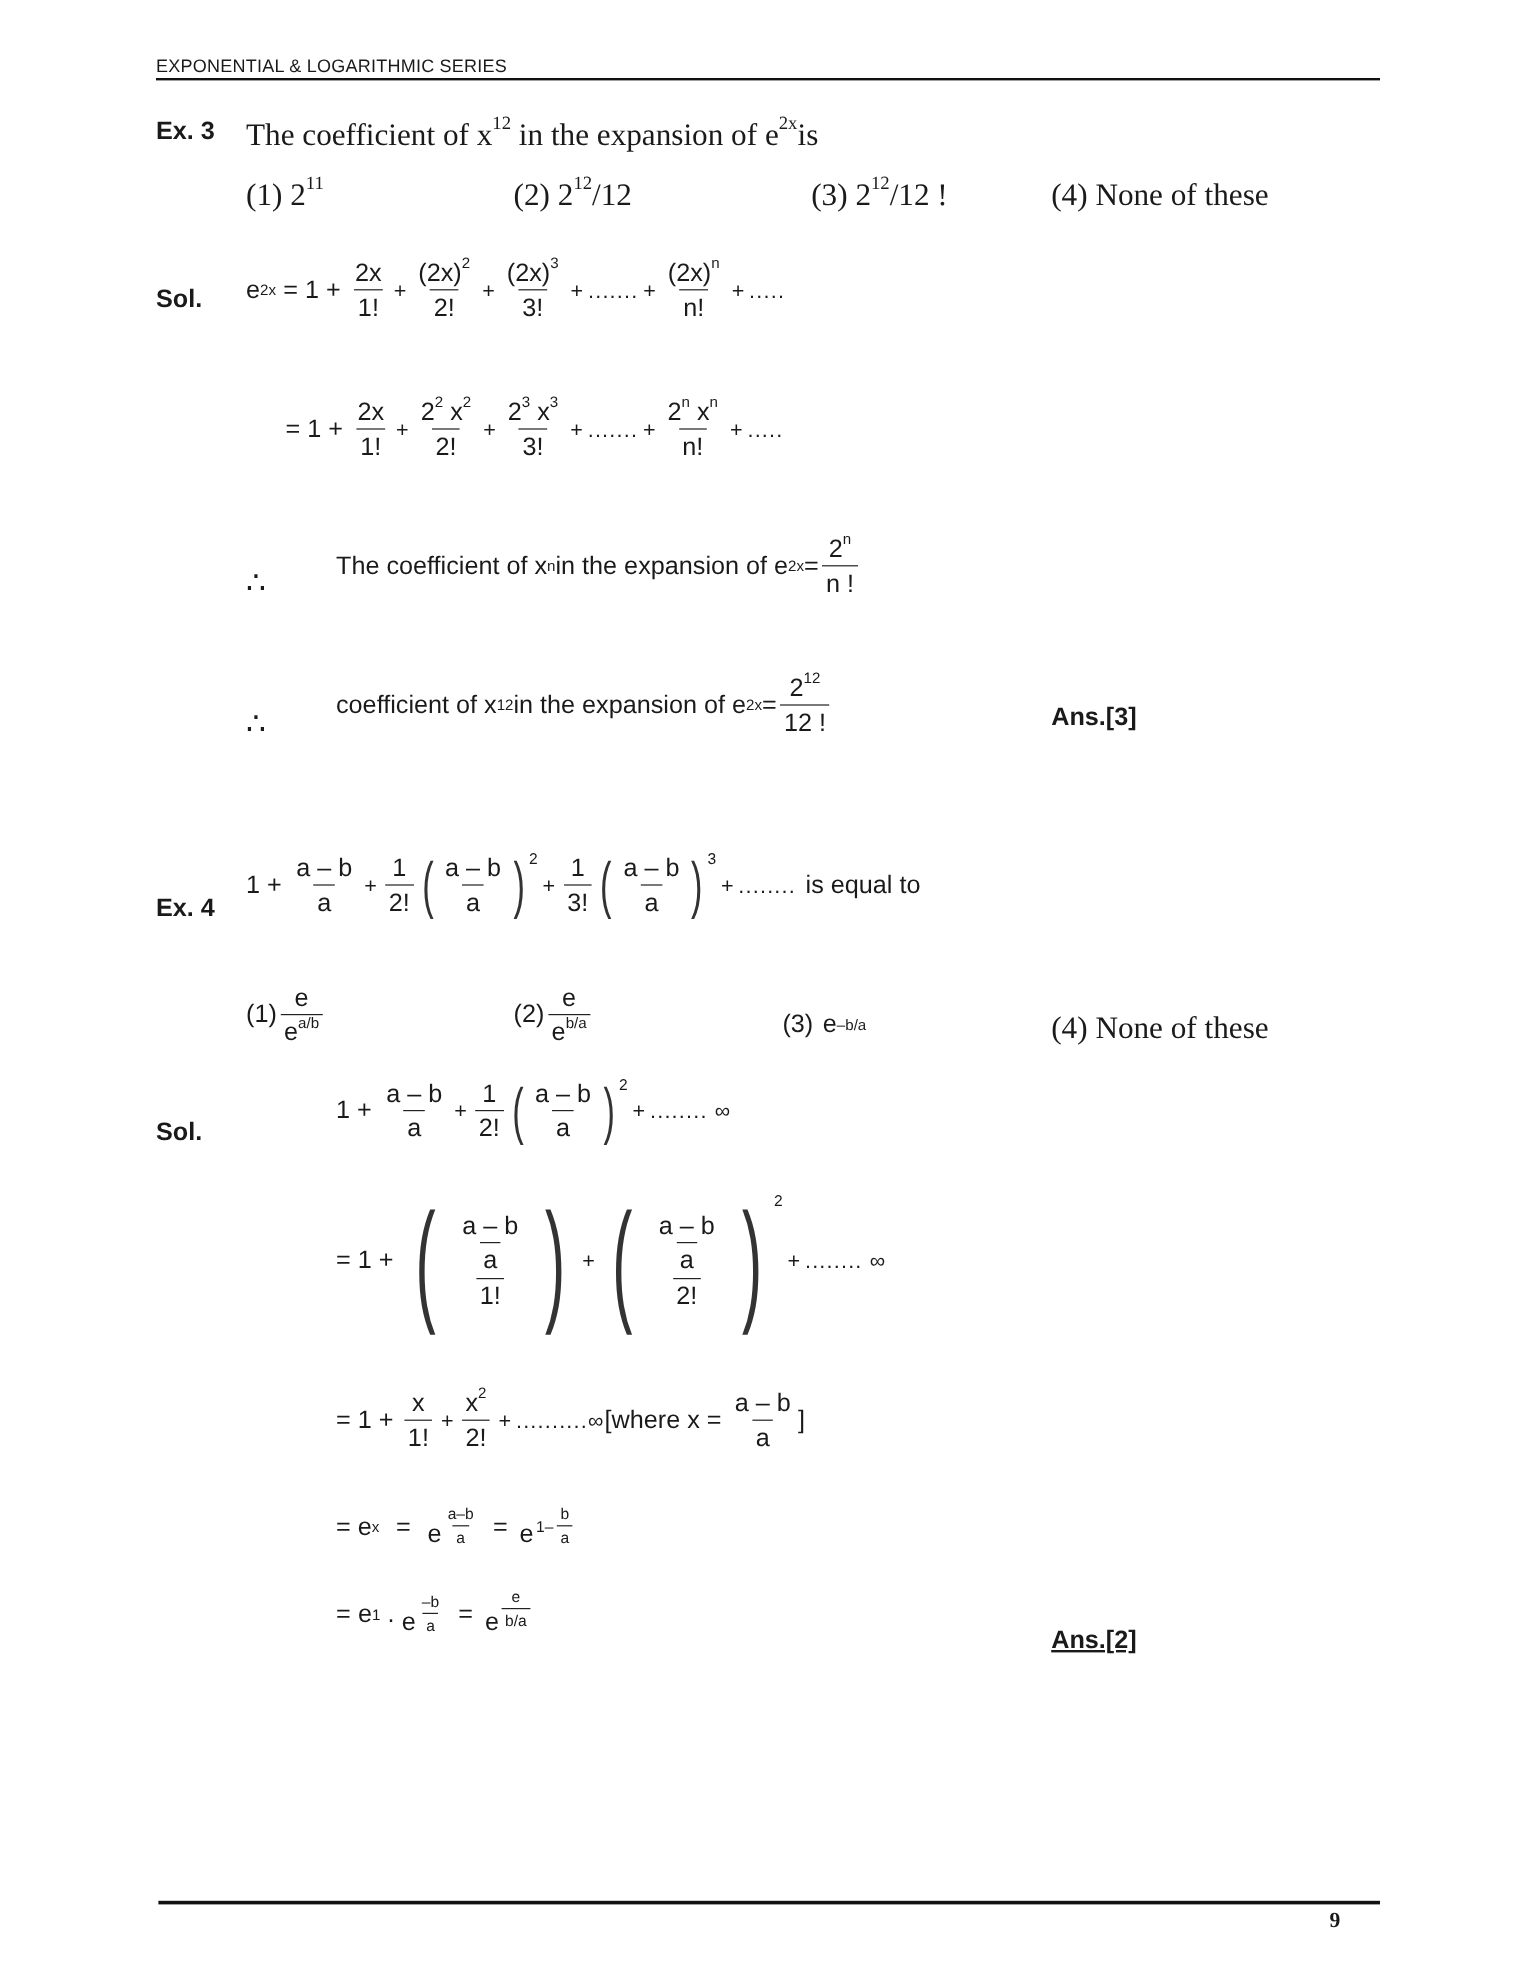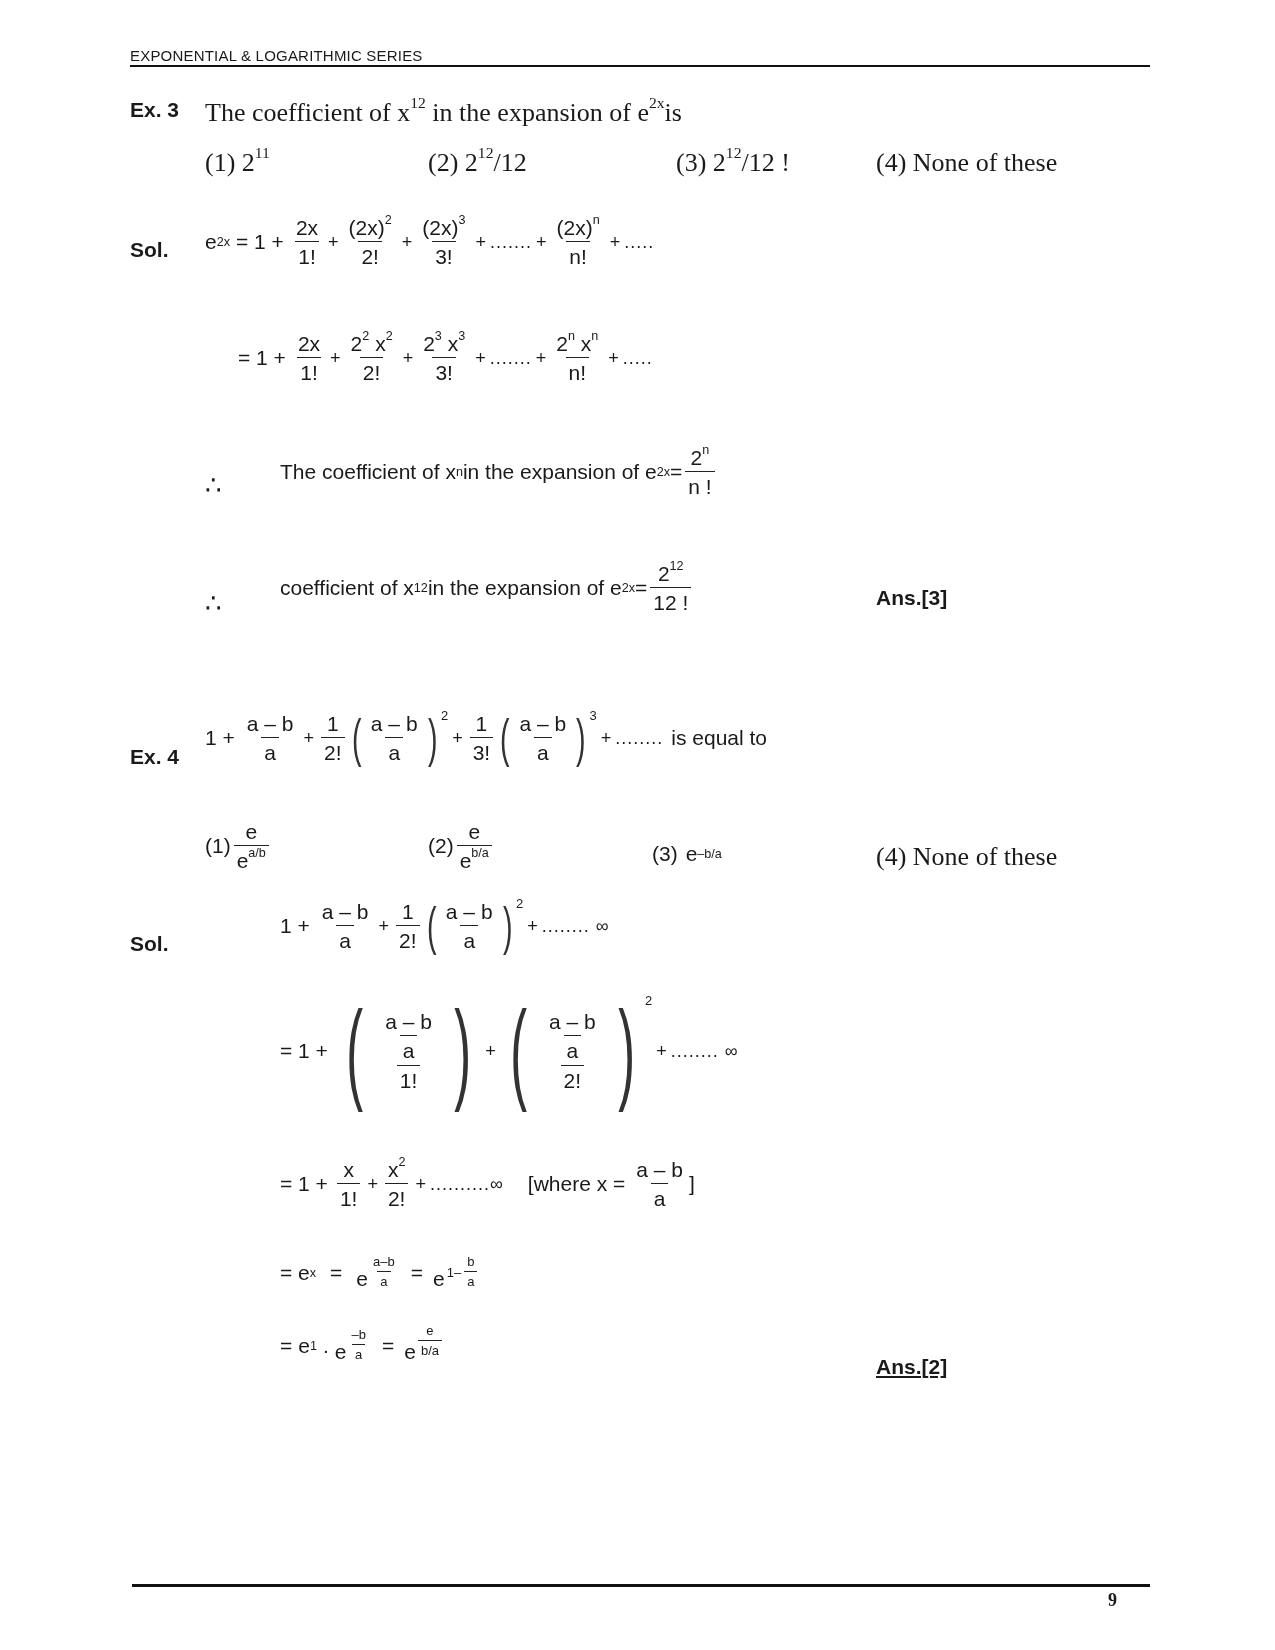--- a/index.html
+++ b/index.html
@@ -248,21 +248,21 @@
       <span class="num">x</span>
       <span class="den">1!</span>
     </span>
   <span class="op">+</span>
   <span class="frac">
       <span class="num"><span>x</span><sup>2</sup></span>
       <span class="den">2!</span>
     </span>
   <span class="op">+</span>
     <span class="dots">..........∞</span>
-  <span style="margin-left:24px">[where x =</span>
+  <span style="margin-left:0">[where x =</span>
   <span class="frac" style="margin-left:8px">
       <span class="num">a – b</span>
       <span class="den">a</span>
     </span>
   <span>]</span>
 </div>
 
 <div class="abs m" style="left:280px; top:1255px;">
   <span>= e</span>
     <sup>x</sup>

